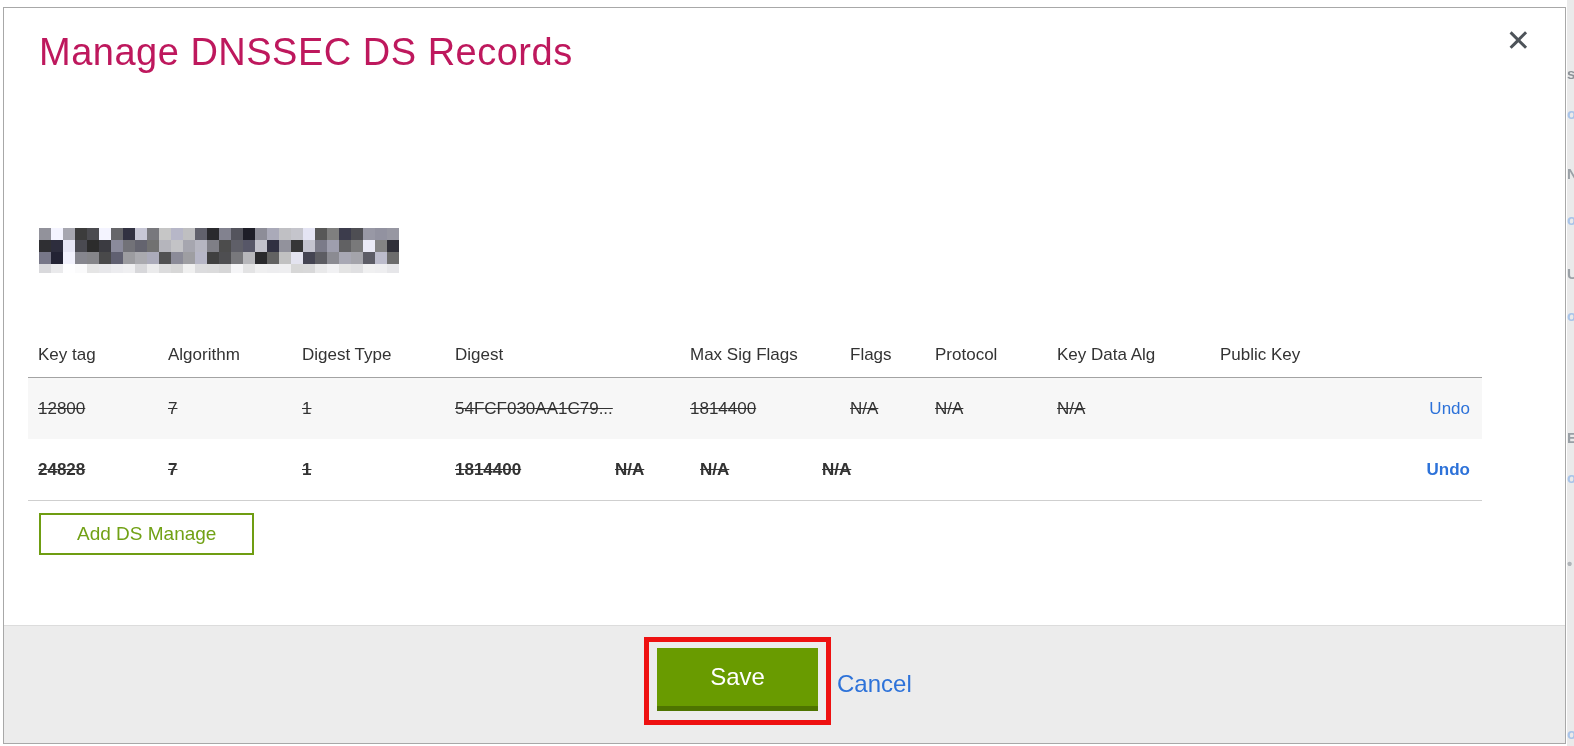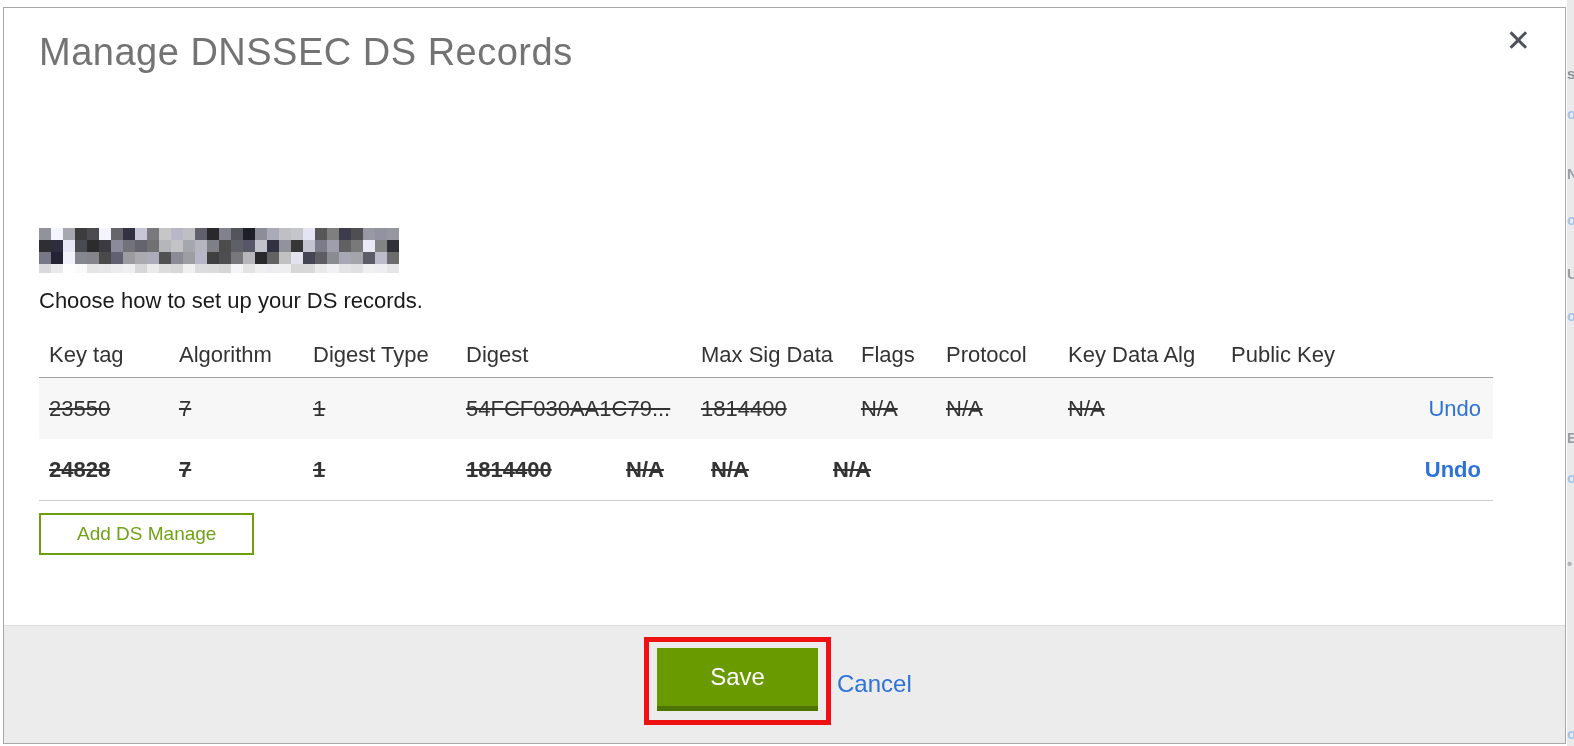--- a/index.html
+++ b/index.html
@@ -1,28 +1,28 @@
 <!DOCTYPE html>
 <html style="--save-green: #699b00; --save-green-dark: #4e7400; --add-green: #6f9d12; --add-green-text: #71a115; --link-blue: #2d72d9; --annotation-red: #ee1111; --footer-bg: #ececec; --row-alt-bg: #f7f7f7;"><head>
 <meta charset="utf-8">
 <style>
   html,body{margin:0;padding:0;width:1574px;height:746px;overflow:hidden;background:#fff;
     font-family:"Liberation Sans","DejaVu Sans",sans-serif;}
   .modal{position:absolute;left:3px;top:7px;width:1563px;height:737px;box-sizing:border-box;
     border:1px solid #a8a8a8;background:#fff;}
   .modal-title{position:absolute;left:35px;top:23px;font-size:38px;font-weight:300;
-    color:#737373;letter-spacing:.5px;}
+    color:#be185d;letter-spacing:.5px;}
   .close-btn{position:absolute;top:18px;right:34px;font-size:30px;font-weight:600;
     color:#4d5359;cursor:pointer;line-height:1;}
   .mosaic{position:absolute;left:35px;top:220px;display:grid;
     grid-template-columns:repeat(30,12px);grid-auto-rows:12px;}
   .mosaic i{display:block;width:12px;height:12px;}
   .mosaic i.echo{height:9px;opacity:.18;}
   .instruction{position:absolute;left:35px;top:280px;font-size:22px;color:#1a1a1a;}
-  .ds-table{position:absolute;left:35px;top:325px;width:1454px;font-size:22px;color:#333;}
+  .ds-table{position:absolute;left:24px;top:325px;width:1454px;font-size:17px;color:#333;}
   .t-row{display:flex;align-items:center;}
   .t-head{height:44px;border-bottom:1px solid #a3a3a3;}
   .t-data{height:61px;}
   .t-data.alt{background:var(--row-alt-bg,#f7f7f7);}
   .t-data.ruled{border-bottom:1px solid #cfcfcf;font-weight:bold;}
   .cell{padding-left:10px;box-sizing:border-box;white-space:nowrap;overflow:hidden;}
   .c-keytag{width:130px}.c-alg{width:134px}.c-dtype{width:153px}.c-digest{width:235px}
   .c-maxsig{width:160px}.c-flags{width:85px}.c-proto{width:122px}.c-kda{width:163px}
   .c-pk{width:140px}
   .c-action{flex:1;text-align:right;padding-right:12px;}
@@ -168,38 +168,37 @@
       <i class="echo" style="background: rgb(37, 37, 43);"></i>
       <i class="echo" style="background: rgb(133, 133, 136);"></i>
       <i class="echo" style="background: rgb(179, 179, 191);"></i>
       <i class="echo" style="background: rgb(107, 107, 108);"></i>
       <i class="echo" style="background: rgb(85, 85, 92);"></i>
       <i class="echo" style="background: rgb(174, 174, 176);"></i>
       <i class="echo" style="background: rgb(158, 158, 173);"></i>
       <i class="echo" style="background: rgb(118, 118, 133);"></i>
     </div>
 
-  <div class="instruction">Choose how to set up your DS records.</div>
 
   <div class="ds-table">
     <div class="t-row t-head">
       <div class="cell c-keytag">Key tag</div>
       <div class="cell c-alg">Algorithm</div>
       <div class="cell c-dtype">Digest Type</div>
       <div class="cell c-digest">Digest</div>
-      <div class="cell c-maxsig">Max Sig Data</div>
+      <div class="cell c-maxsig">Max Sig Flags</div>
       <div class="cell c-flags">Flags</div>
       <div class="cell c-proto">Protocol</div>
       <div class="cell c-kda">Key Data Alg</div>
       <div class="cell c-pk">Public Key</div>
       <div class="cell c-action"></div>
     </div>
 
     <div class="t-row t-data alt struck">
-      <div class="cell c-keytag"><span class="cell-text">23550</span></div>
+      <div class="cell c-keytag"><span class="cell-text">12800</span></div>
       <div class="cell c-alg"><span class="cell-text">7</span></div>
       <div class="cell c-dtype"><span class="cell-text">1</span></div>
       <div class="cell c-digest"><span class="cell-text">54FCF030AA1C79...</span></div>
       <div class="cell c-maxsig"><span class="cell-text">1814400</span></div>
       <div class="cell c-flags"><span class="cell-text">N/A</span></div>
       <div class="cell c-proto"><span class="cell-text">N/A</span></div>
       <div class="cell c-kda"><span class="cell-text">N/A</span></div>
       <div class="cell c-pk"><span class="cell-text"></span></div>
       <div class="cell c-action"><a class="undo-link">Undo</a></div>
     </div>

